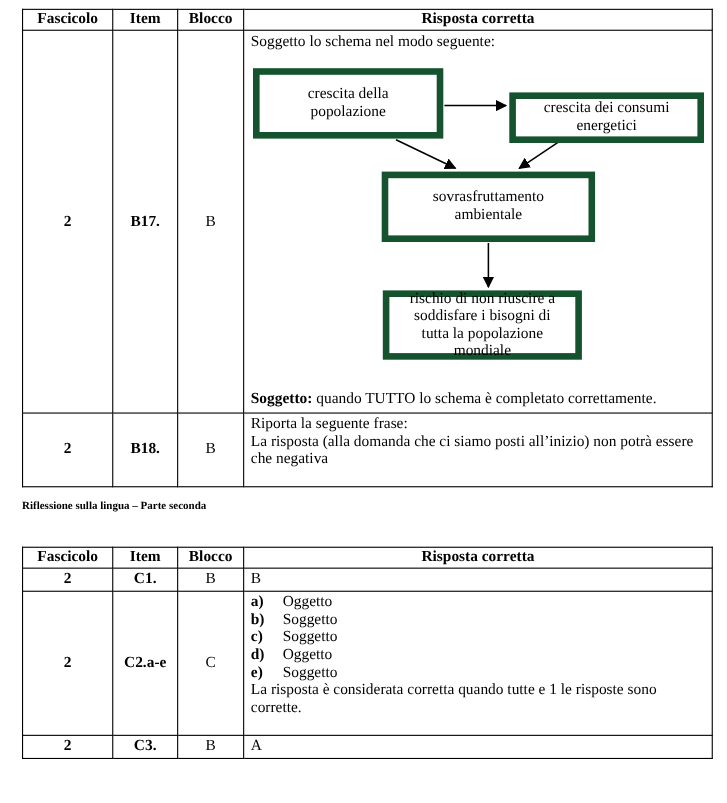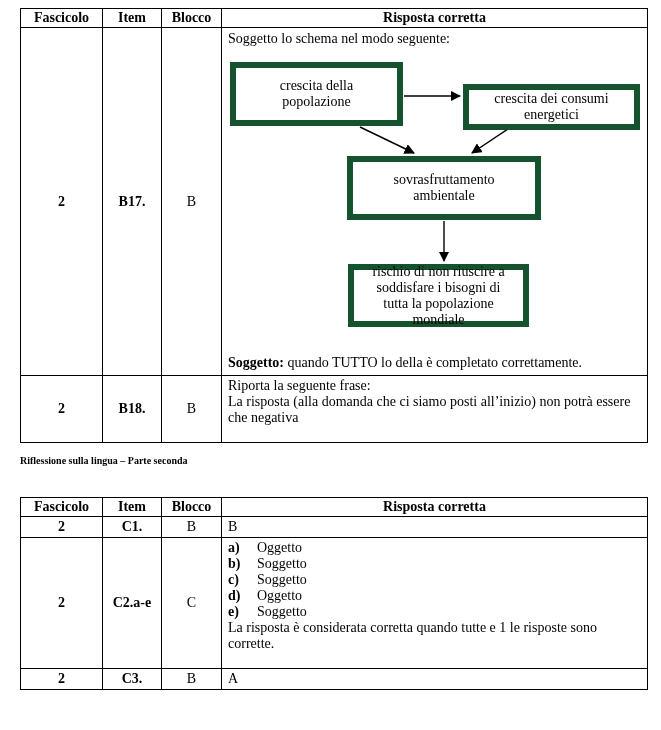--- a/index.html
+++ b/index.html
@@ -89,21 +89,21 @@
           <span>crescita dei consumi energetici</span>
         </div>
         <div class="dbox box-over">
           <span>sovrasfruttamento ambientale</span>
         </div>
         <div class="dbox box-risk">
           <span>rischio di non riuscire a soddisfare i bisogni di tutta la popolazione mondiale</span>
         </div>
 
         <div class="corretta">
-          <span class="lbl">Soggetto:</span><span> quando TUTTO lo della è completato correttamente.</span>
+          <span class="lbl">Soggetto:</span><span> quando TUTTO lo schema è completato correttamente.</span>
         </div>
       </td>
     </tr>
     <tr style="height:67px">
       <td class="meta bold">2</td>
       <td class="meta bold">B18.</td>
       <td class="meta">B</td>
       <td class="risposta">
         <p>Riporta la seguente frase:</p>
         <p class="gap">La risposta (alla domanda che ci siamo posti all’inizio) non potrà essere che negativa</p>

